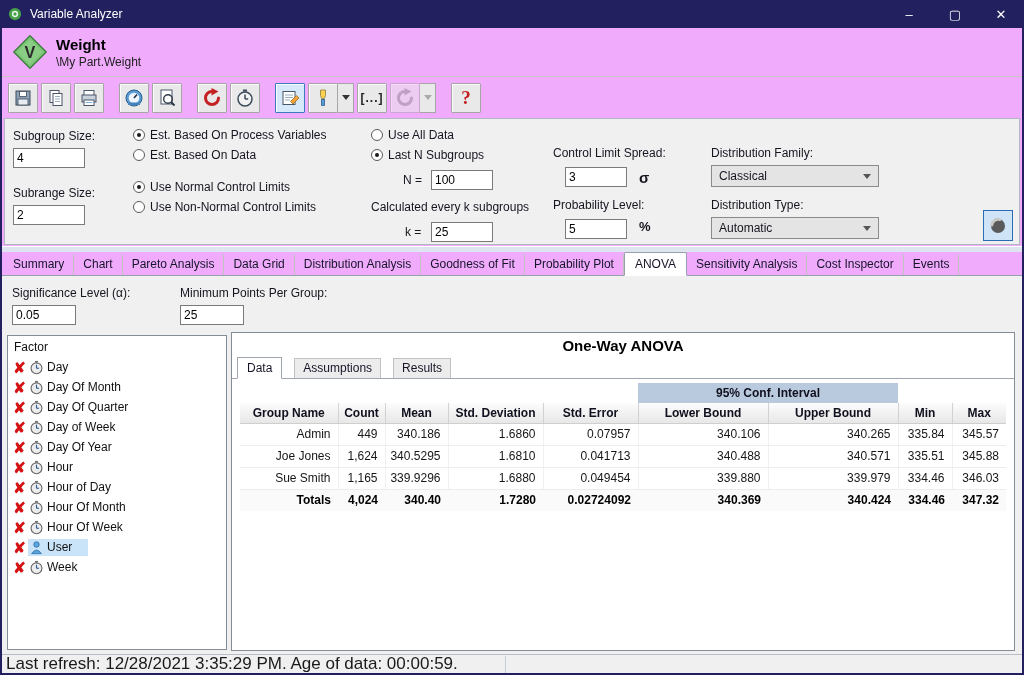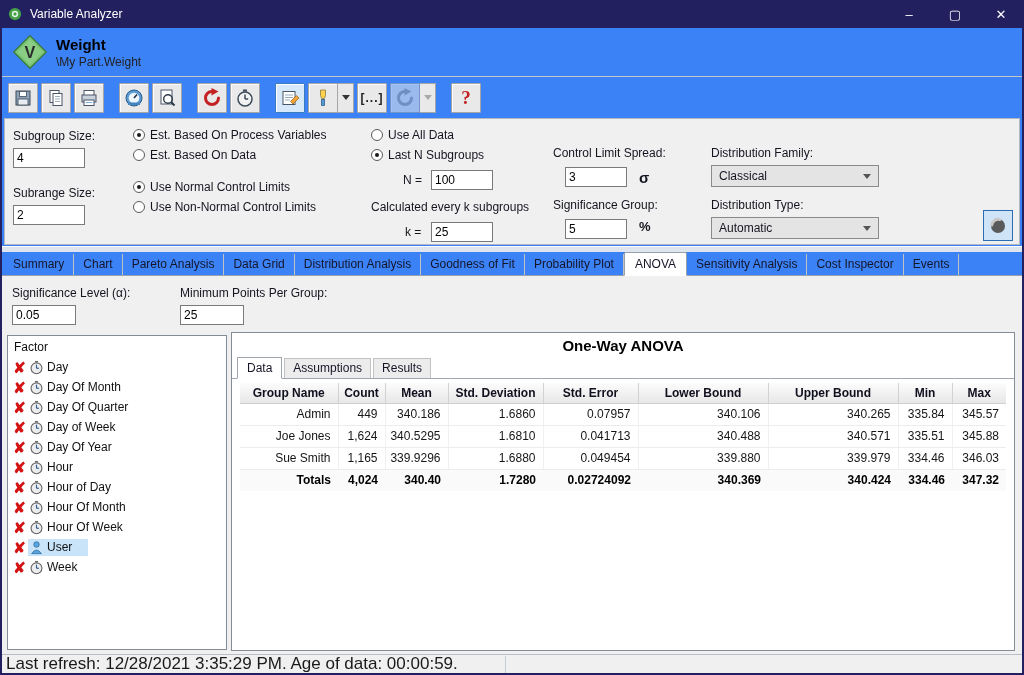--- a/index.html
+++ b/index.html
@@ -1,18 +1,18 @@
 <!DOCTYPE html>
 <html><head>
 <meta charset="utf-8">
 <style>
   * { margin:0; padding:0; box-sizing:border-box; }
   html,body { width:1024px; height:675px; }
   body { font-family:"Liberation Sans", sans-serif; font-size:12px; color:#151520; background:#f0f0f0; }
-  #window { position:relative; width:1024px; height:675px; background:#3b82f6;
+  #window { position:relative; width:1024px; height:675px; background:#f0abfc;
             border-left:2px solid #23205f; border-right:2px solid #23205f; border-bottom:2px solid #23205f; overflow:hidden; }
 
   
   .titlebar { position:absolute; left:-2px; top:0; width:1024px; height:28px; background:#23205f; color:#fff;
               display:flex; align-items:center; padding-left:8px; }
   .titlebar .tb-title { margin-left:8px; font-size:12px; }
   .win-controls { margin-left:auto; display:flex; height:100%; }
   .win-btn { width:46px; height:100%; display:flex; align-items:center; justify-content:center; color:#fff; font-size:13px; cursor:default; }
 
   
@@ -70,21 +70,21 @@
   .factor-item { height:20px; display:flex; align-items:center; padding-left:3px; }
   .fx { color:#d41414; font-weight:bold; font-size:15px; width:17px; text-align:center; flex:none; line-height:1; }
   .fsel { display:flex; align-items:center; padding:1px 16px 1px 1px; }
   .fsel.selected { background:#c9e4f8;text-align:center; }
   .ficon { width:15px; height:15px; margin-right:3px; flex:none; }
   .flabel { color:#111; }
 
   .anova-panel { position:absolute; left:229px; top:56px; width:784px; height:319px; background:#fff; border:1px solid #848c96; }
   .anova-title { text-align:center; font-size:15px; font-weight:bold; color:#000; margin-top:4px; }
   .subtabs { display:flex; align-items:flex-end; height:22px; border-bottom:1px solid #a0a6b0; padding-left:5px; margin-top:3px; }
-  .subtab { padding:2px 8px 3px 8px; color:#151528; background:#ececec; border:1px solid #c2c2c2; border-bottom:none; margin-right:2px; }
+  .subtab { padding:2px 8px 3px 8px; color:#151528; background:#ececec; border:1px solid #c2c2c2; border-bottom:none; margin-right:12px; }
   .subtab.active { background:#fff; border:1px solid #a0a6b0; border-bottom:1px solid #fff; margin-bottom:-1px; padding:3px 9px; }
 
   table.anova { border-collapse:collapse; table-layout:fixed; width:766px; margin:4px 0 0 8px; }
   table.anova td, table.anova th { font-size:12px; overflow:hidden; white-space:nowrap; }
   tr.confrow td { height:20px; }
   td.conf { background:#b9cade; font-weight:bold; text-align:center; color:#10101e; }
   tr.headrow th { height:20px; background:linear-gradient(#fcfcfc,#e7e7e7); font-weight:bold; color:#10101e;
                   text-align:center; border-right:1px solid #d2d2d2; border-bottom:1px solid #cfcfcf; }
   tr.headrow th:last-child { border-right:none; }
   tr.datarow td { height:22px; text-align:right; padding-right:7px; color:#161616; border-bottom:1px solid #ececec; border-right:1px solid #f0f0f0; }
@@ -253,21 +253,21 @@
       </div>
     <span class="lbl" style="left:398px; top:54px;">N =</span>
     <input class="win-input" style="position: absolute; left: 426px; top: 51px; width: 62px;" value="100">
     <span class="lbl" style="left:366px; top:81px;">Calculated every k subgroups</span>
     <span class="lbl" style="left:400px; top:106px;">k =</span>
     <input class="win-input" style="position: absolute; left: 426px; top: 103px; width: 62px;" value="25">
 
     <span class="lbl" style="left:548px; top:27px;">Control Limit Spread:</span>
     <input class="win-input" style="position: absolute; left: 560px; top: 48px; width: 62px;" value="3">
     <span class="sym" style="left:634px; top:50px;">σ</span>
-    <span class="lbl" style="left:548px; top:79px;">Significance Group:</span>
+    <span class="lbl" style="left:548px; top:79px;">Probability Level:</span>
     <input class="win-input" style="position: absolute; left: 560px; top: 100px; width: 62px;" value="5">
     <span class="sym" style="left:634px; top:100px; font-size:13px;">%</span>
 
     <span class="lbl" style="left:706px; top:27px;">Distribution Family:</span>
     <div class="combo" style="left:706px; top:46px;">
         <span>Classical</span>
         <span class="caret"></span>
       </div>
     <span class="lbl" style="left:706px; top:79px;">Distribution Type:</span>
     <div class="combo" style="left:706px; top:98px;">
@@ -454,20 +454,25 @@
             <col style="width:47px">
             <col style="width:63px">
             <col style="width:95px">
             <col style="width:95px">
           <col style="width:130px">
             <col style="width:130px">
             <col style="width:54px">
             <col style="width:54px">
         </colgroup>
         <tbody>
+            <tr class="confrow">
+          <td colspan="5"></td>
+          <td colspan="2" class="conf">95% Conf. Interval</td>
+          <td colspan="2"></td>
+        </tr>
         <tr class="headrow">
           <th>Group Name</th>
           <th>Count</th>
           <th>Mean</th>
           <th>Std. Deviation</th>
           <th>Std. Error</th>
           <th>Lower Bound</th>
           <th>Upper Bound</th>
           <th>Min</th>
           <th>Max</th>

